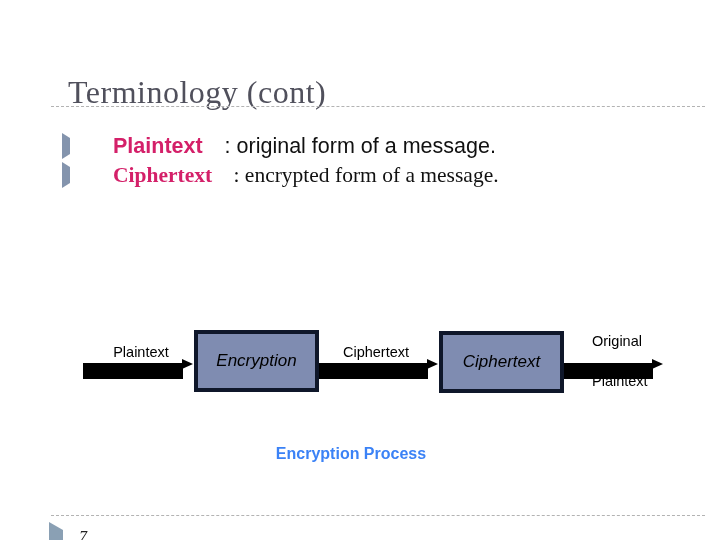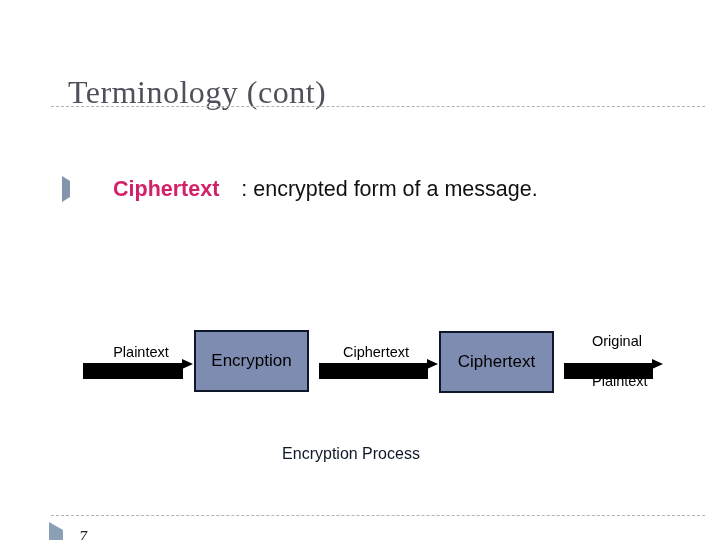--- a/index.html
+++ b/index.html
@@ -38,21 +38,21 @@
   .bullet-row {
     position: absolute;
     left: 38px;
     display: flex;
     align-items: flex-start;
     font-size: 21.5px;
     color: #111111;
     white-space: nowrap;
   }
   .bullet-row.b1 { top: 102px; }
-  .bullet-row.b2 { top: 145px; }
+  .bullet-row.b2 { top: 131px; font-family: Liberation Serif, serif; }
   .bullet-marker {
     width: 0; height: 0;
     border-left: 8px solid #8494ad;
     border-top: 5.5px solid transparent;
     border-bottom: 5.5px solid transparent;
     margin-top: 7px;
     margin-right: 11px;
     flex: 0 0 auto;
   }
   .bullet-term {
@@ -76,29 +76,30 @@
     left: 560px; top: 297px;
     font-size: 14.5px;
     line-height: 24px;
     color: #000000;
     text-align: left;
     white-space: nowrap;
   }
 
   .flow-box {
     position: absolute;
-    width: 115px;
+    width: 125px;
     height: 62px;
     background: #7f8cb1;
-    border: 2px solid #0f172a;
+    border: 4px solid #0f172a;
     display: flex;
     align-items: center;
     justify-content: center;
     font-size: 17px;
     color: #000000;
+    font-style: italic;
   }
   .box-encryption { left: 178px; top: 314px; }
   .box-decryption { left: 423px; top: 315px; }
 
   .flow-arrow {
     position: absolute;
     height: 3px;
     background: #000000;
     top: 347px;
   }
@@ -115,23 +116,23 @@
   .arrow-input { left: 67px; width: 100px; }
   .arrow-middle { left: 303px; width: 109px; }
   .arrow-output { left: 548px; width: 89px; }
 
   .diagram-caption {
     position: absolute;
     left: 190px;
     top: 421px;
     width: 290px;
     text-align: center;
-    font-weight: 400;
+    font-weight: 700;
     font-size: 16px;
-    color: #0f172a;
+    color: #3b82f6;
     white-space: nowrap;
   }
 
   
   .footer-divider {
     position: absolute;
     left: 35px;
     top: 499px;
     width: 654px;
     border-top: 1px dashed #b3b3b3;
@@ -156,20 +157,24 @@
   }
 </style>
 </head>
 <body>
 
 <div class="slide">
 
   <div class="slide-title">Terminology (cont)</div>
   <div class="title-divider"></div>
 
+  <div class="bullet-row b1">
+    <span class="bullet-marker"></span>
+    <span><span class="bullet-term">Plaintext</span><span class="bullet-rest"> : original form of a message.</span></span>
+  </div>
 
   <div class="bullet-row b2">
     <span class="bullet-marker"></span>
     <span><span class="bullet-term">Ciphertext</span><span class="bullet-rest"> : encrypted form of a message.</span></span>
   </div>
 
   <div>
     <div class="flow-label label-plaintext">Plaintext</div>
     <div class="flow-arrow arrow-input"></div>
 

